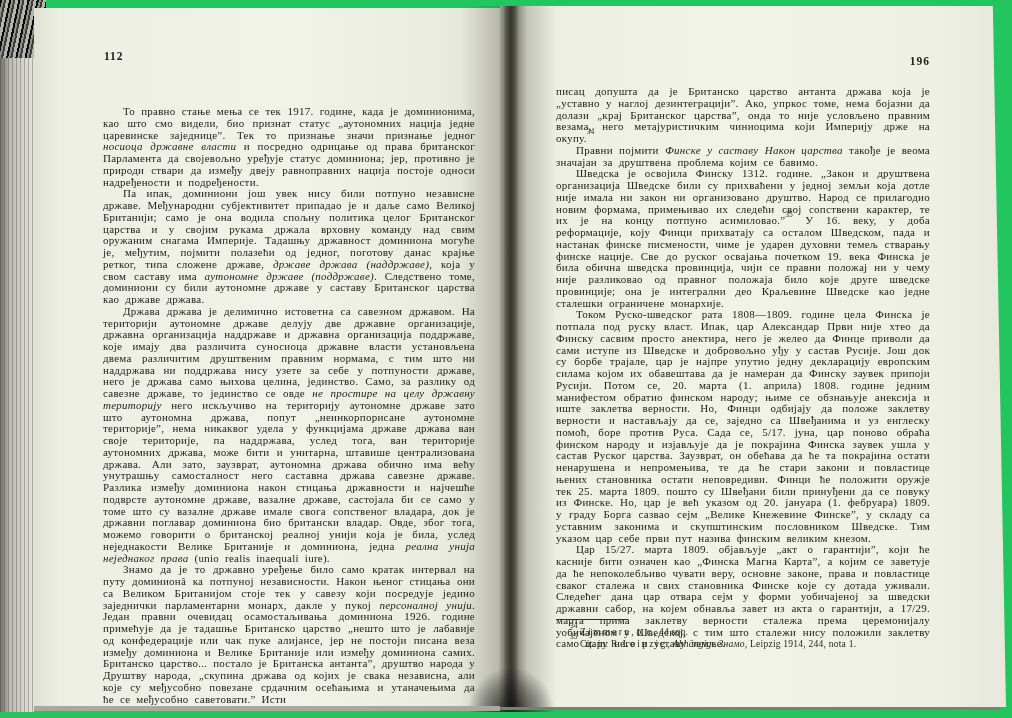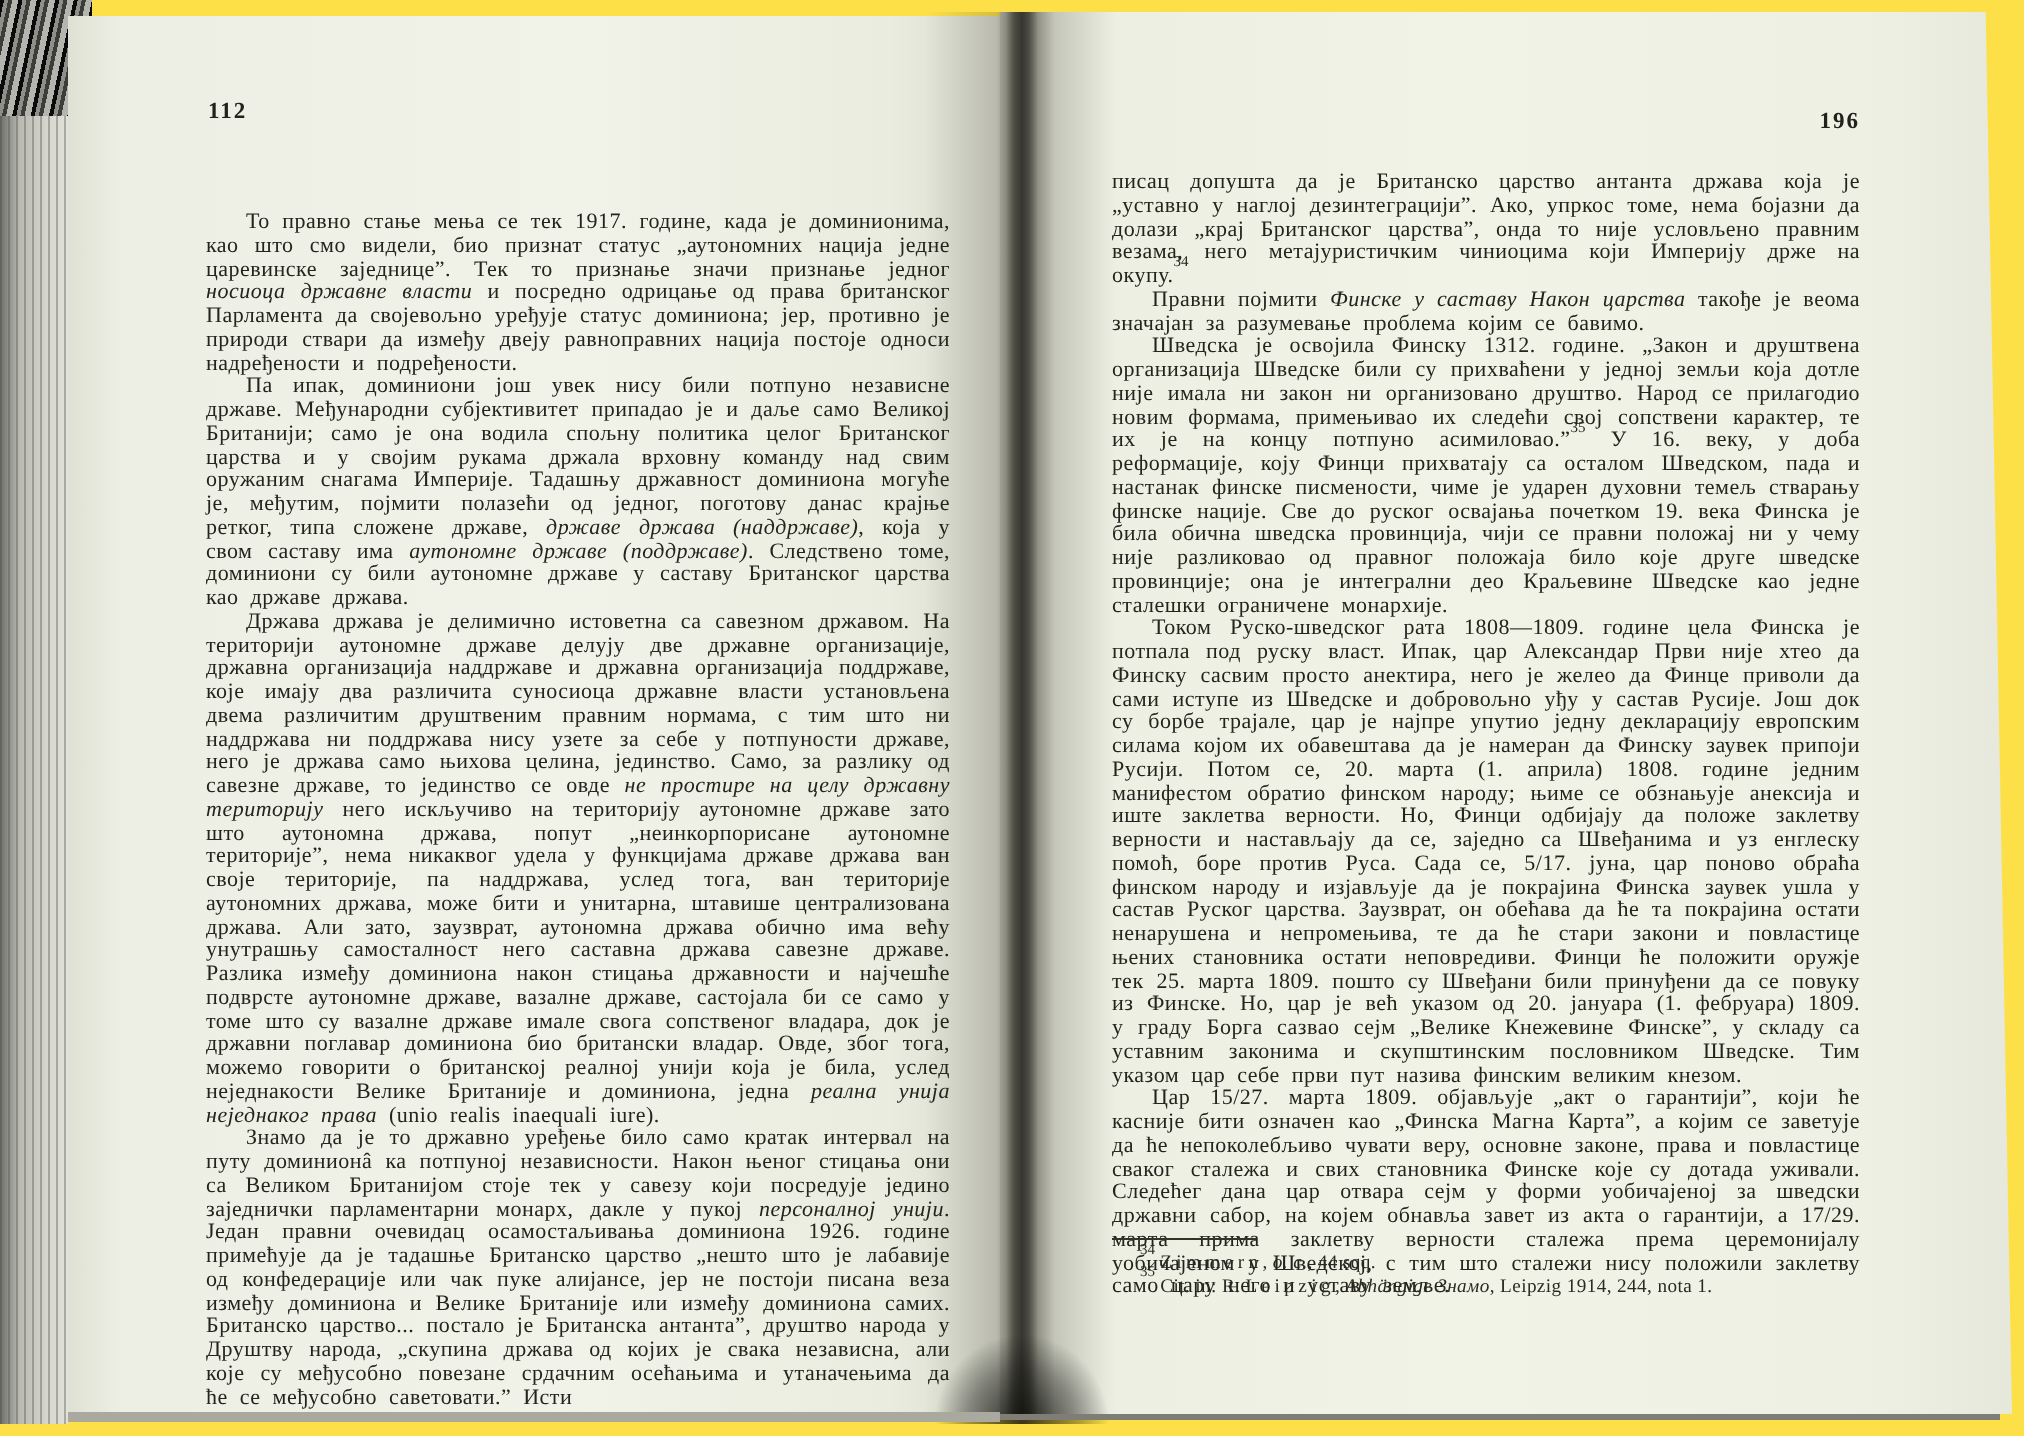--- a/index.html
+++ b/index.html
@@ -1,16 +1,16 @@
 <!DOCTYPE html>
 <html><head>
 <meta charset="utf-8">
 <style>
   html,body{margin:0;padding:0;background:#090909;}
-  .scan{position:relative;width:1012px;height:718px;background:#fde047;overflow:hidden;
+  .scan{position:relative;width:1012px;height:718px;background:#22c55e;overflow:hidden;
         font-family:"Liberation Serif","DejaVu Serif",serif;}
 
   
   .edge-stack{position:absolute;left:0;top:0;bottom:6px;width:34px;
     background:linear-gradient(90deg,#6e6e68 0,#b9b9b2 28%,#d6d6cE 70%,#e2e2da 100%);}
   .edge-stack .stripes{position:absolute;inset:0;
     background:repeating-linear-gradient(90deg,rgba(80,80,74,.38) 0 1px,rgba(255,255,255,0) 1px 4px);}
   .corner-stack{position:absolute;left:0;top:0;width:46px;height:58px;
     background:repeating-linear-gradient(102deg,#0a0a0a 0 2px,#8f8f89 2px 4px,#3c3c38 4px 6px,#b5b5af 6px 9px);}
 
@@ -75,21 +75,21 @@
   <div class="pagenum" id="num-right">196</div>
 
   <div class="textblock" id="text-left">
       <p><span>То правно стање мења се тек 1917. године, када је доминионима, као што смо видели, био признат статус „аутономних нација једне царевинске заједнице”. Тек то признање значи признање једног </span><span class="it">носиоца државне власти</span><span> и посредно одрицање од права британског Парламента да својевољно уређује статус доминиона; јер, противно је природи ствари да између двеју равноправних нација постоје односи надређености и подређености.</span></p>
       <p><span>Па ипак, доминиони још увек нису били потпуно независне државе. Међународни субјективитет припадао је и даље само Великој Британији; само је она водила спољну политика целог Британског царства и у својим рукама држала врховну команду над свим оружаним снагама Империје. Тадашњу државност доминиона могуће је, међутим, појмити полазећи од једног, поготову данас крајње ретког, типа сложене државе, </span><span class="it">државе држава (наддржаве)</span><span>, која у свом саставу има </span><span class="it">аутономне државе (поддржаве)</span><span>. Следствено томе, доминиони су били аутономне државе у саставу Британског царства као државе држава.</span></p>
       <p><span>Држава држава је делимично истоветна са савезном државом. На територији аутономне државе делују две државне организације, државна организација наддржаве и државна организација поддржаве, које имају два различита суносиоца државне власти установљена двема различитим друштвеним правним нормама, с тим што ни наддржава ни поддржава нису узете за себе у потпуности државе, него је држава само њихова целина, јединство. Само, за разлику од савезне државе, то јединство се овде </span><span class="it">не простире на целу државну територију</span><span> него искључиво на територију аутономне државе зато што аутономна држава, попут „неинкорпорисане аутономне територије”, нема никаквог удела у функцијама државе држава ван своје територије, па наддржава, услед тога, ван територије аутономних држава, може бити и унитарна, штавише централизована држава. Али зато, заузврат, аутономна држава обично има већу унутрашњу самосталност него саставна држава савезне државе. Разлика између доминиона након стицања државности и најчешће подврсте аутономне државе, вазалне државе, састојала би се само у томе што су вазалне државе имале свога сопственог владара, док је државни поглавар доминиона био британски владар. Овде, због тога, можемо говорити о британској реалној унији која је била, услед неједнакости Велике Британије и доминиона, једна </span><span class="it">реална унија неједнаког права</span><span> (unio realis inaequali iure).</span></p>
       <p><span>Знамо да је то државно уређење било само кратак интервал на путу доминионâ ка потпуној независности. Након њеног стицања они са Великом Британијом стоје тек у савезу који посредује једино заједнички парламентарни монарх, дакле у пукој </span><span class="it">персоналној унији</span><span>. Један правни очевидац осамостаљивања доминиона 1926. године примећује да је тадашње Британско царство „нешто што је лабавије од конфедерације или чак пуке алијансе, јер не постоји писана веза између доминиона и Велике Британије или између доминиона самих. Британско царство... постало је Британска антанта”, друштво народа у Друштву народа, „скупина држава од којих је свака независна, али које су међусобно повезане срдачним осећањима и утаначењима да ће се међусобно саветовати.” Исти</span></p>
     </div>
   <div class="textblock" id="text-right">
       <p class="noind"><span>писац допушта да је Британско царство антанта држава која је „уставно у наглој дезинтеграцији”. Ако, упркос томе, нема бојазни да долази „крај Британског царства”, онда то није условљено правним везама, него метајуристичким чиниоцима који Империју држе на окупу.</span><sup>34</sup></p>
-      <p><span>Правни појмити </span><span class="it">Финске у саставу Након царства</span><span> такође је веома значајан за разумевање проблема којим се бавимо.</span></p>
+      <p><span>Правни појмити </span><span class="it">Финске у саставу Након царства</span><span> такође је веома значајан за друштвена проблема којим се бавимо.</span></p>
       <p><span>Шведска је освојила Финску 1312. године. „Закон и друштвена организација Шведске били су прихваћени у једној земљи која дотле није имала ни закон ни организовано друштво. Народ се прилагодио новим формама, примењивао их следећи свој сопствени карактер, те их је на концу потпуно асимиловао.”</span><sup>35</sup><span> У 16. веку, у доба реформације, коју Финци прихватају са осталом Шведском, пада и настанак финске писмености, чиме је ударен духовни темељ стварању финске нације. Све до руског освајања почетком 19. века Финска је била обична шведска провинција, чији се правни положај ни у чему није разликовао од правног положаја било које друге шведске провинције; она је интегрални део Краљевине Шведске као једне сталешки ограничене монархије.</span></p>
       <p><span>Током Руско-шведског рата 1808—1809. године цела Финска је потпала под руску власт. Ипак, цар Александар Први није хтео да Финску сасвим просто анектира, него је желео да Финце приволи да сами иступе из Шведске и добровољно уђу у састав Русије. Још док су борбе трајале, цар је најпре упутио једну декларацију европским силама којом их обавештава да је намеран да Финску заувек припоји Русији. Потом се, 20. марта (1. априла) 1808. године једним манифестом обратио финском народу; њиме се обзнањује анексија и иште заклетва верности. Но, Финци одбијају да положе заклетву верности и настављају да се, заједно са Швеђанима и уз енглеску помоћ, боре против Руса. Сада се, 5/17. јуна, цар поново обраћа финском народу и изјављује да је покрајина Финска заувек ушла у састав Руског царства. Заузврат, он обећава да ће та покрајина остати ненарушена и непромењива, те да ће стари закони и повластице њених становника остати неповредиви. Финци ће положити оружје тек 25. марта 1809. пошто су Швеђани били принуђени да се повуку из Финске. Но, цар је већ указом од 20. јануара (1. фебруара) 1809. у граду Борга сазвао сејм „Велике Кнежевине Финске”, у складу са уставним законима и скупштинским пословником Шведске. Тим указом цар себе први пут назива финским великим кнезом.</span></p>
       <p><span>Цар 15/27. марта 1809. објављује „акт о гарантији”, који ће касније бити означен као „Финска Магна Карта”, а којим се заветује да ће непоколебљиво чувати веру, основне законе, права и повластице сваког сталежа и свих становника Финске које су дотада уживали. Следећег дана цар отвара сејм у форми уобичајеној за шведски државни сабор, на којем обнавља завет из акта о гарантији, а 17/29. марта прима заклетву верности сталежа према церемонијалу уобичајеном у Шведској, с тим што сталежи нису положили заклетву само цару него и уставу земље.</span></p>
     </div>
 
   <div id="footnotes">
     <div class="fn-rule"></div>
   <p class="fn"><sup>34</sup><span> </span><span class="ls">Zimmern</span><span>, </span><span class="it">o. c.</span><span>, 44 sqq.</span></p>
       <p class="fn"><sup>35</sup><span> Cit. in: R. </span><span class="ls">Leipzig</span><span>, </span><span class="it">Abhängige Знамо</span><span>, Leipzig 1914, 244, nota 1.</span></p>
     </div>

